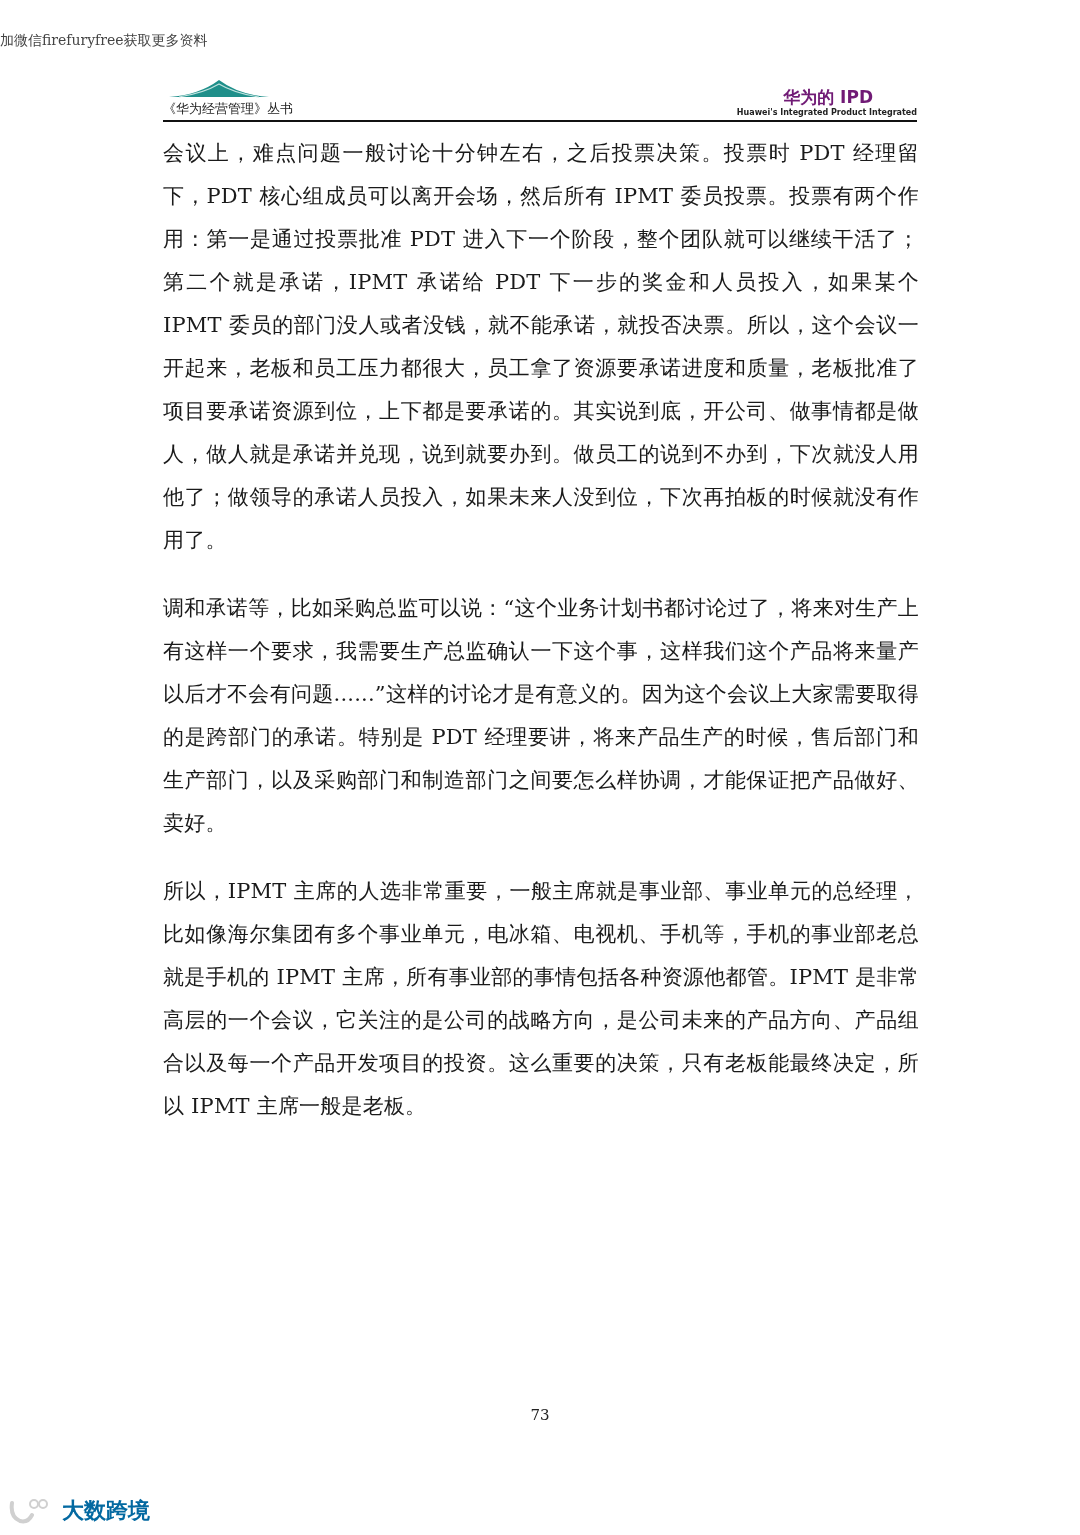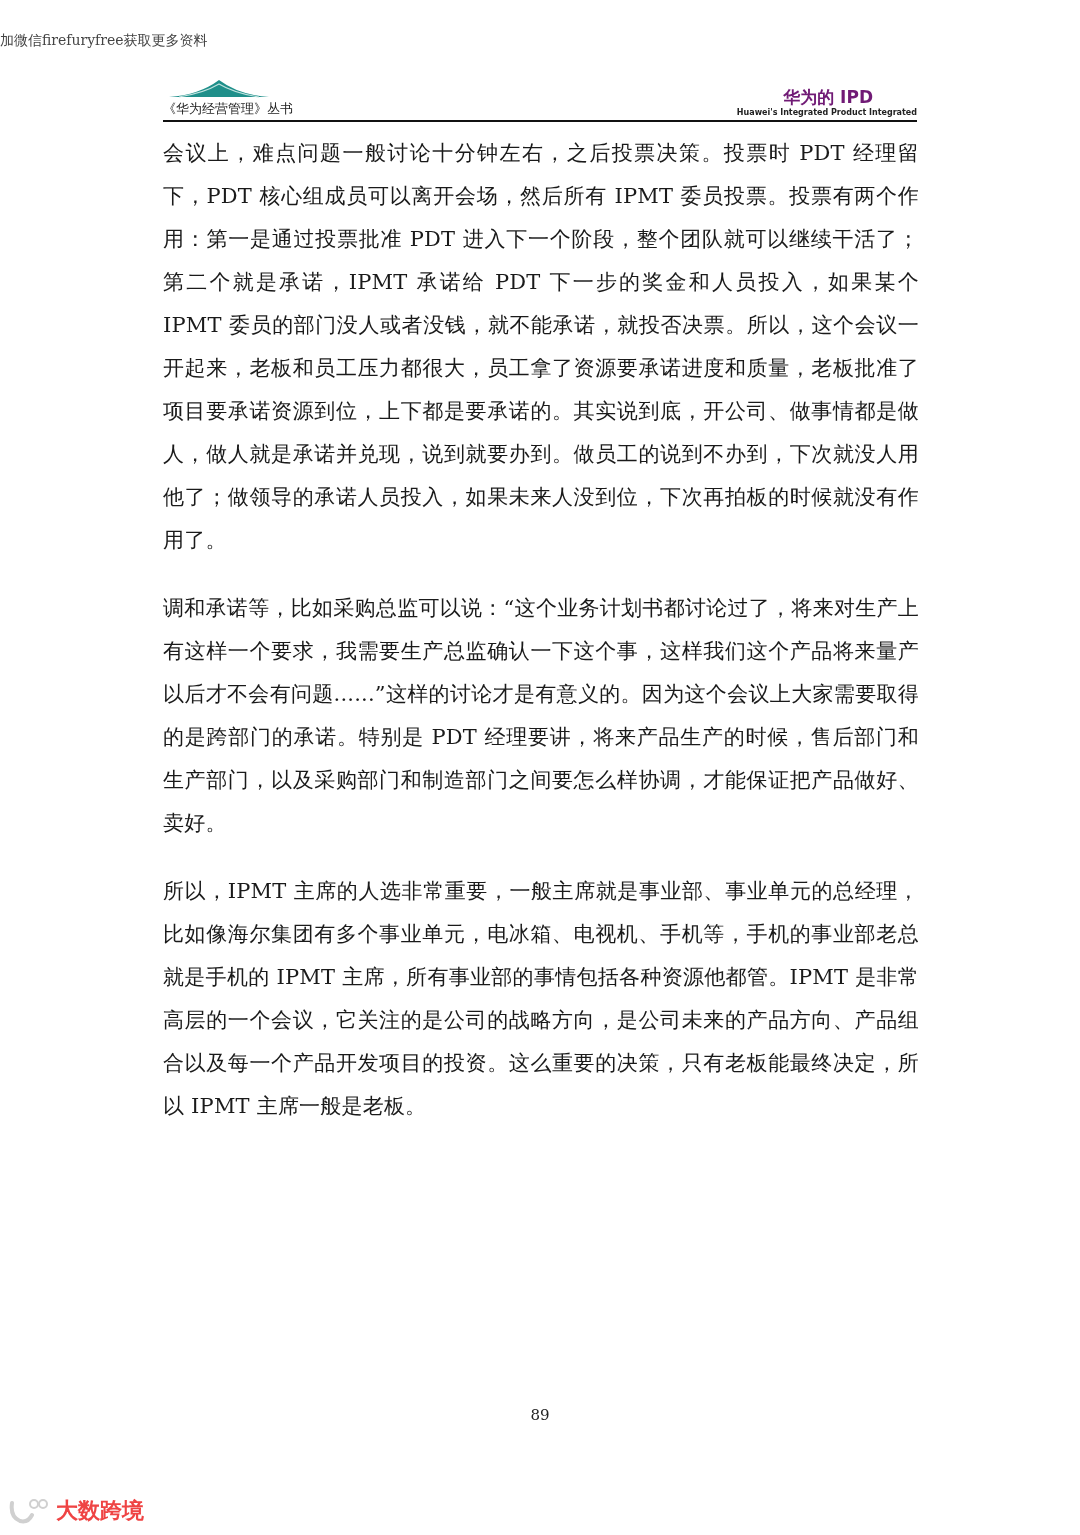--- a/index.html
+++ b/index.html
@@ -7,21 +7,21 @@
   .top-note { position: absolute; top: 32px; left: 0; width: 1080px; font-size: 14px; color: #444; font-family: "DejaVu Serif", serif; }
   .header { position: absolute; top: 78px; left: 163px; width: 754px; height: 44px; }
   .logo-mountain { position: absolute; left: 6px; top: 0; width: 100px; height: 20px; }
   .series-title { position: absolute; left: 0; top: 22px; font-size: 13px; font-family: Liberation Mono, monospace; color: #222; letter-spacing: 0px; text-align: center; }
   .ipd-title { position: absolute; right: 44px; top: 8px; font-size: 17px; font-weight: bold; color: #701a75; font-family: "DejaVu Sans", sans-serif; }
   .ipd-subtitle { position: absolute; right: 0; top: 30px; font-size: 8px; font-weight: bold; color: #222; font-family: "DejaVu Sans", sans-serif; }
   .header-rule { position: absolute; left: 163px; top: 120px; width: 754px; height: 2px; background: #111; }
   .body-text { position: absolute; left: 163px; top: 132px; width: 756px; }
   .para { font-size: 21px; line-height: 43px; margin: 0 0 25px 0; text-align: justify; letter-spacing: 0.2px; }
   .page-number { position: absolute; top: 1406px; left: 0; width: 1080px; text-align: center; font-size: 15px; color: #222; }
-  .watermark { position: absolute; left: 8px; top: 1496px; display: flex; align-items: center; gap: 6px; color: #ef4444; font-family: "DejaVu Sans", sans-serif; font-size: 22px; font-weight: bold; }
+  .watermark { position: absolute; left: 8px; top: 1496px; display: flex; align-items: center; gap: 12px; color: #0369a1; font-family: "DejaVu Sans", sans-serif; font-size: 22px; font-weight: bold; }
   .wm-icon { width: 42px; height: 28px; }
 </style>
 </head>
 <body>
 
 <div class="top-note">加微信firefuryfree获取更多资料</div>
 
 <div class="header">
   <svg class="logo-mountain" viewBox="0 0 100 20">
     <path d="M0 19 Q30 17 50 2 Q70 17 100 19 Z" fill="#1f8f8a"></path>
@@ -32,21 +32,21 @@
   <div class="ipd-subtitle">Huawei's Integrated Product Integrated</div>
 </div>
 <div class="header-rule"></div>
 
 <div class="body-text">
   <p class="para">会议上，难点问题一般讨论十分钟左右，之后投票决策。投票时 PDT 经理留下，PDT 核心组成员可以离开会场，然后所有 IPMT 委员投票。投票有两个作用：第一是通过投票批准 PDT 进入下一个阶段，整个团队就可以继续干活了；第二个就是承诺，IPMT 承诺给 PDT 下一步的奖金和人员投入，如果某个 IPMT 委员的部门没人或者没钱，就不能承诺，就投否决票。所以，这个会议一开起来，老板和员工压力都很大，员工拿了资源要承诺进度和质量，老板批准了项目要承诺资源到位，上下都是要承诺的。其实说到底，开公司、做事情都是做人，做人就是承诺并兑现，说到就要办到。做员工的说到不办到，下次就没人用他了；做领导的承诺人员投入，如果未来人没到位，下次再拍板的时候就没有作用了。</p>
   <p class="para">调和承诺等，比如采购总监可以说：“这个业务计划书都讨论过了，将来对生产上有这样一个要求，我需要生产总监确认一下这个事，这样我们这个产品将来量产以后才不会有问题......”这样的讨论才是有意义的。因为这个会议上大家需要取得的是跨部门的承诺。特别是 PDT 经理要讲，将来产品生产的时候，售后部门和生产部门，以及采购部门和制造部门之间要怎么样协调，才能保证把产品做好、卖好。</p>
   <p class="para">所以，IPMT 主席的人选非常重要，一般主席就是事业部、事业单元的总经理，比如像海尔集团有多个事业单元，电冰箱、电视机、手机等，手机的事业部老总就是手机的 IPMT 主席，所有事业部的事情包括各种资源他都管。IPMT 是非常高层的一个会议，它关注的是公司的战略方向，是公司未来的产品方向、产品组合以及每一个产品开发项目的投资。这么重要的决策，只有老板能最终决定，所以 IPMT 主席一般是老板。</p>
 </div>
 
-<div class="page-number">89</div>
+<div class="page-number">73</div>
 
 <div class="watermark">
   <svg class="wm-icon" viewBox="0 0 42 28">
     <path d="M4 6 Q2 20 12 24 Q20 26 24 18" fill="none" stroke="#d0d0d0" stroke-width="4" stroke-linecap="round"></path>
     <circle cx="26" cy="7" r="4" fill="none" stroke="#d0d0d0" stroke-width="2"></circle>
     <circle cx="35" cy="7" r="4" fill="none" stroke="#d0d0d0" stroke-width="2"></circle>
   </svg>
   <span>大数跨境</span>
 </div>
 

